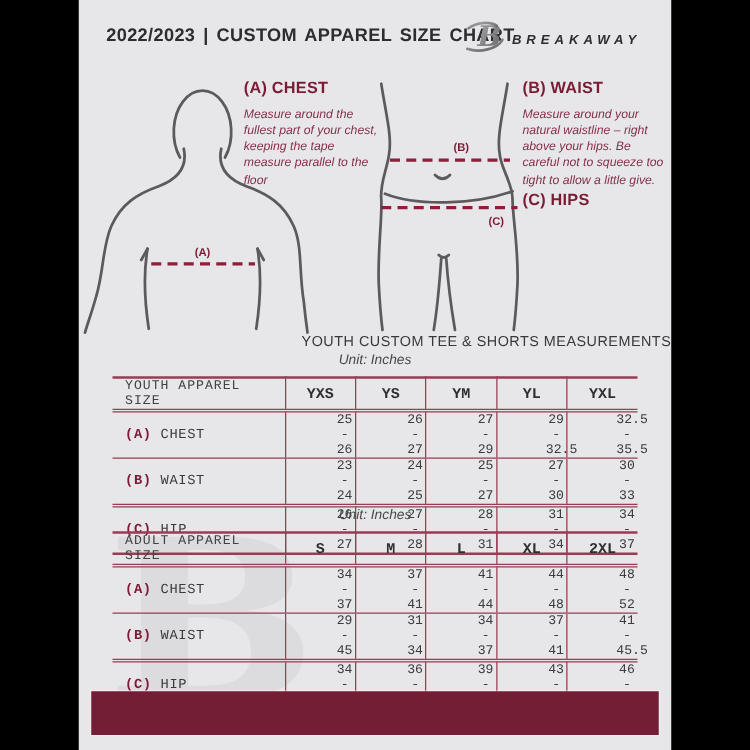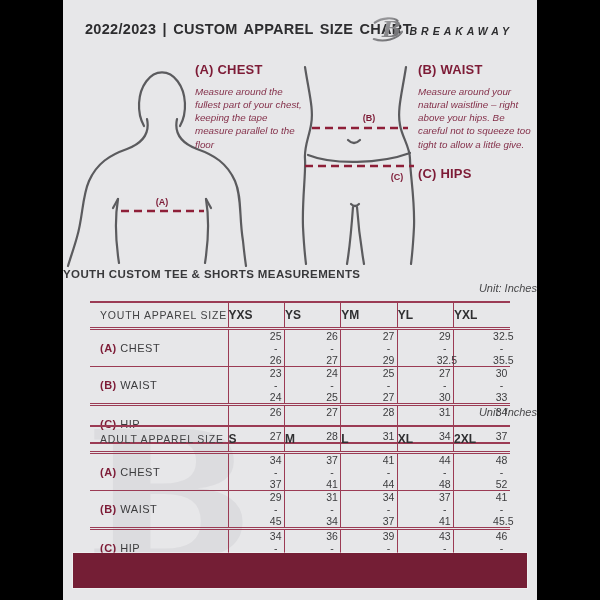--- a/index.html
+++ b/index.html
@@ -24,49 +24,49 @@
   .hdr{position:absolute;left:0;top:0;width:474px;height:52px;z-index:2;}
   .hdr-title{position:absolute;left:22px;top:21px;font-size:14.5px;font-weight:bold;
     color:#2d2d2f;letter-spacing:0.3px;word-spacing:2px;}
   .brand{position:absolute;right:24px;top:14px;display:flex;align-items:center;gap:7px;}
   .brand-name{font-size:10.5px;font-weight:bold;letter-spacing:4px;color:#2d2d2f;font-style:italic;}
 
   
   .guide{position:absolute;z-index:2;}
   .guide.a{left:132px;top:62px;width:112px;}
   .guide.b{left:355px;top:62px;width:116px;}
-  .guide.c{left:355px;top:166px;width:118px;}
+  .guide.c{left:355px;top:152px;width:118px;}
   .g-head{font-size:13px;font-weight:bold;color:var(--maroon);letter-spacing:0.2px;margin-bottom:8px;}
   .g-body{font-size:9.8px;font-style:italic;color:var(--maroon-soft);line-height:1.34;white-space:pre-line;}
 
   
   .diag{position:absolute;z-index:1;}
   .diag.torso{left:0px;top:55px;}
   .diag.lower{left:225px;top:55px;}
   .diag path,.diag line{fill:none;}
   .bodyline{stroke:var(--outline);stroke-width:2.2;stroke-linecap:round;}
   .dashline{stroke:var(--dash);stroke-width:2.6;stroke-dasharray:8 5;}
   .diag text{font-family:"Liberation Sans",sans-serif;font-size:9px;font-weight:bold;fill:var(--maroon);}
 
   
   .sec{position:absolute;left:0;width:474px;z-index:2;}
   .sec.youth{top:268px;}
   .sec.adult{top:404px;}
-  .tbl-title{text-align:left;font-size:11.5px;font-weight:bold;color:#39393b;letter-spacing:0.4px;}
-  .tbl-unit{text-align:right;font-size:11px;font-style:italic;color:#48484a;margin-top:2px;}
+  .tbl-title{text-align:right;font-size:11.5px;font-weight:normal;color:#39393b;letter-spacing:0.4px;}
+  .tbl-unit{text-align:center;font-size:11px;font-style:italic;color:#48484a;margin-top:2px;}
   table.size-table{border-collapse:collapse;table-layout:fixed;width:420px;margin:7px 0 0 27px;
-    border-top:2px solid var(--line);border-bottom:2px solid var(--line);}
+    border-top:2px solid var(--line);border-bottom:2px solid var(--line);font-family:Liberation Mono, monospace;}
   tr.head{border-bottom:3px double var(--line);}
   tr.sep-solid{border-bottom:1px solid var(--line);}
   tr.sep-double{border-bottom:3px double var(--line);}
   th,td{font-weight:normal;}
   tr.head th{height:26px;}
   td{height:21px;}
   th.lbl{ text-align:left;padding-left:10px;font-size:10.5px;color:#424244;letter-spacing:0.8px;}
-  th.size{font-size:12px;font-weight:bold;color:#2f2f31;text-align:left;border-left:1px solid var(--line);}
+  th.size{font-size:12px;font-weight:bold;color:#2f2f31;text-align:center;border-left:1px solid var(--line);}
   td.rowlbl{text-align:left;padding-left:10px;font-size:11px;color:var(--dark);letter-spacing:0.5px;}
   td.rowlbl .key{color:var(--maroon);font-weight:bold;}
   td.val{font-size:10.5px;color:#3c3c3e;text-align:center;border-left:1px solid var(--line);padding-left:39px;}
 
   
   .footer-bar{position:absolute;left:10px;top:553px;width:454px;height:35px;
     background:var(--footer);z-index:3;box-shadow:0 0 0 1px rgba(255,255,255,0.35);}
 </style>
 </head>
 <body>

